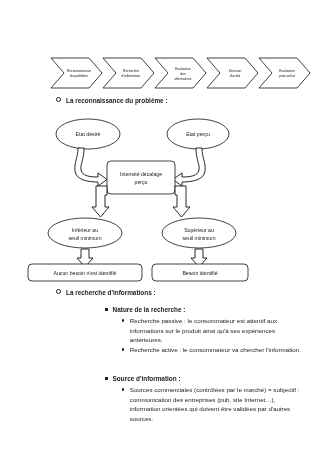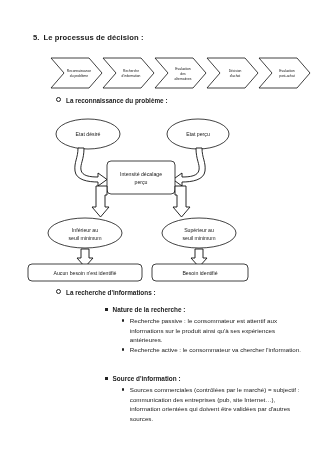--- a/index.html
+++ b/index.html
@@ -121,23 +121,20 @@
     stroke: #111111;
     stroke-width: 0.9;
     stroke-linejoin: miter;
   }
 </style>
 </head>
 <body>
 
 <div class="page">
 
-  <div class="sec-title">
-    <span class="num">5.</span><span>Le processus de décision :</span>
-  </div>
 
   <div class="chevron-band">
     <svg width="262" height="34" viewBox="0 0 262 34">
 
       <g>
         <path class="shape" d="M1 2 L39 2 L52 17 L39 32 L1 32 L14 17 Z"></path>
         <text class="chev-text" x="29" y="16.2">Reconnaissance</text>
         <text class="chev-text" x="29" y="21.2">du problème</text>
       </g>
 

